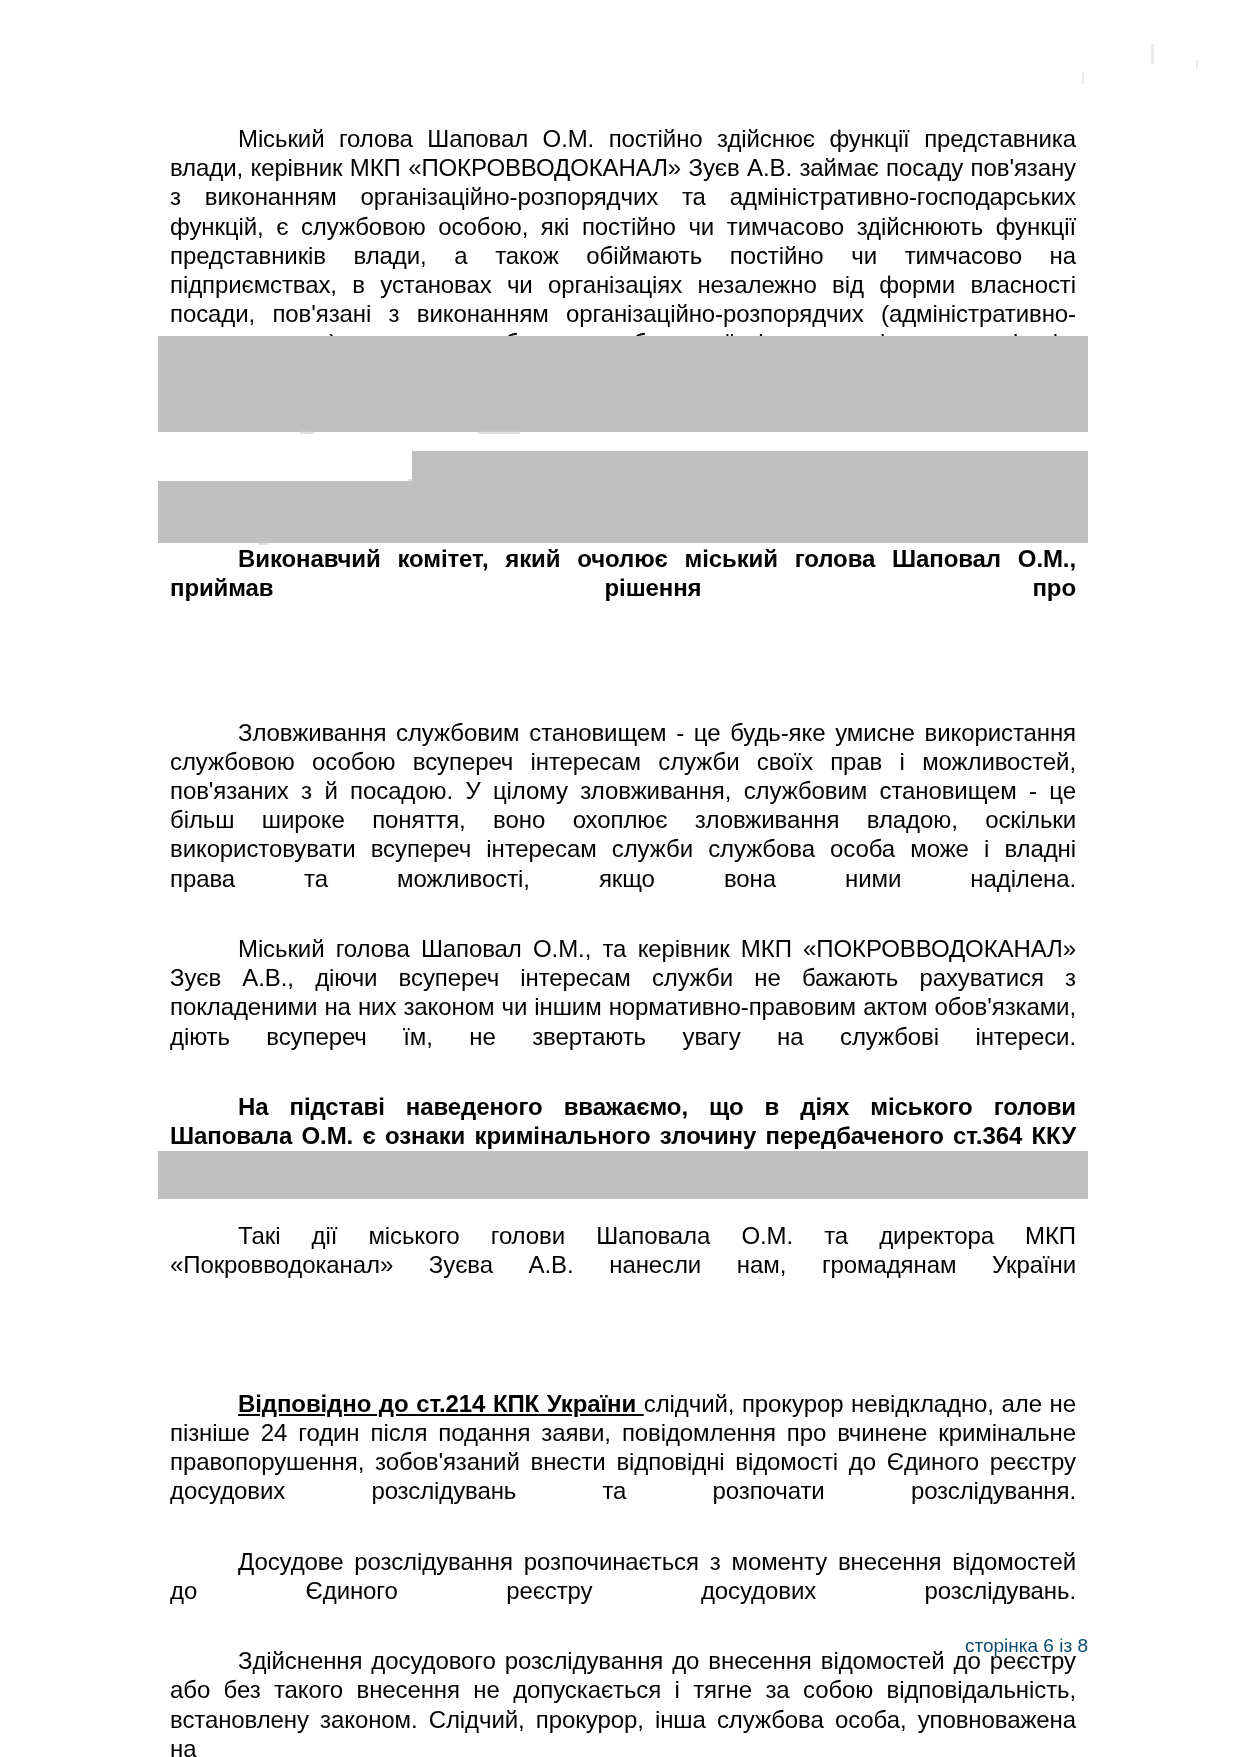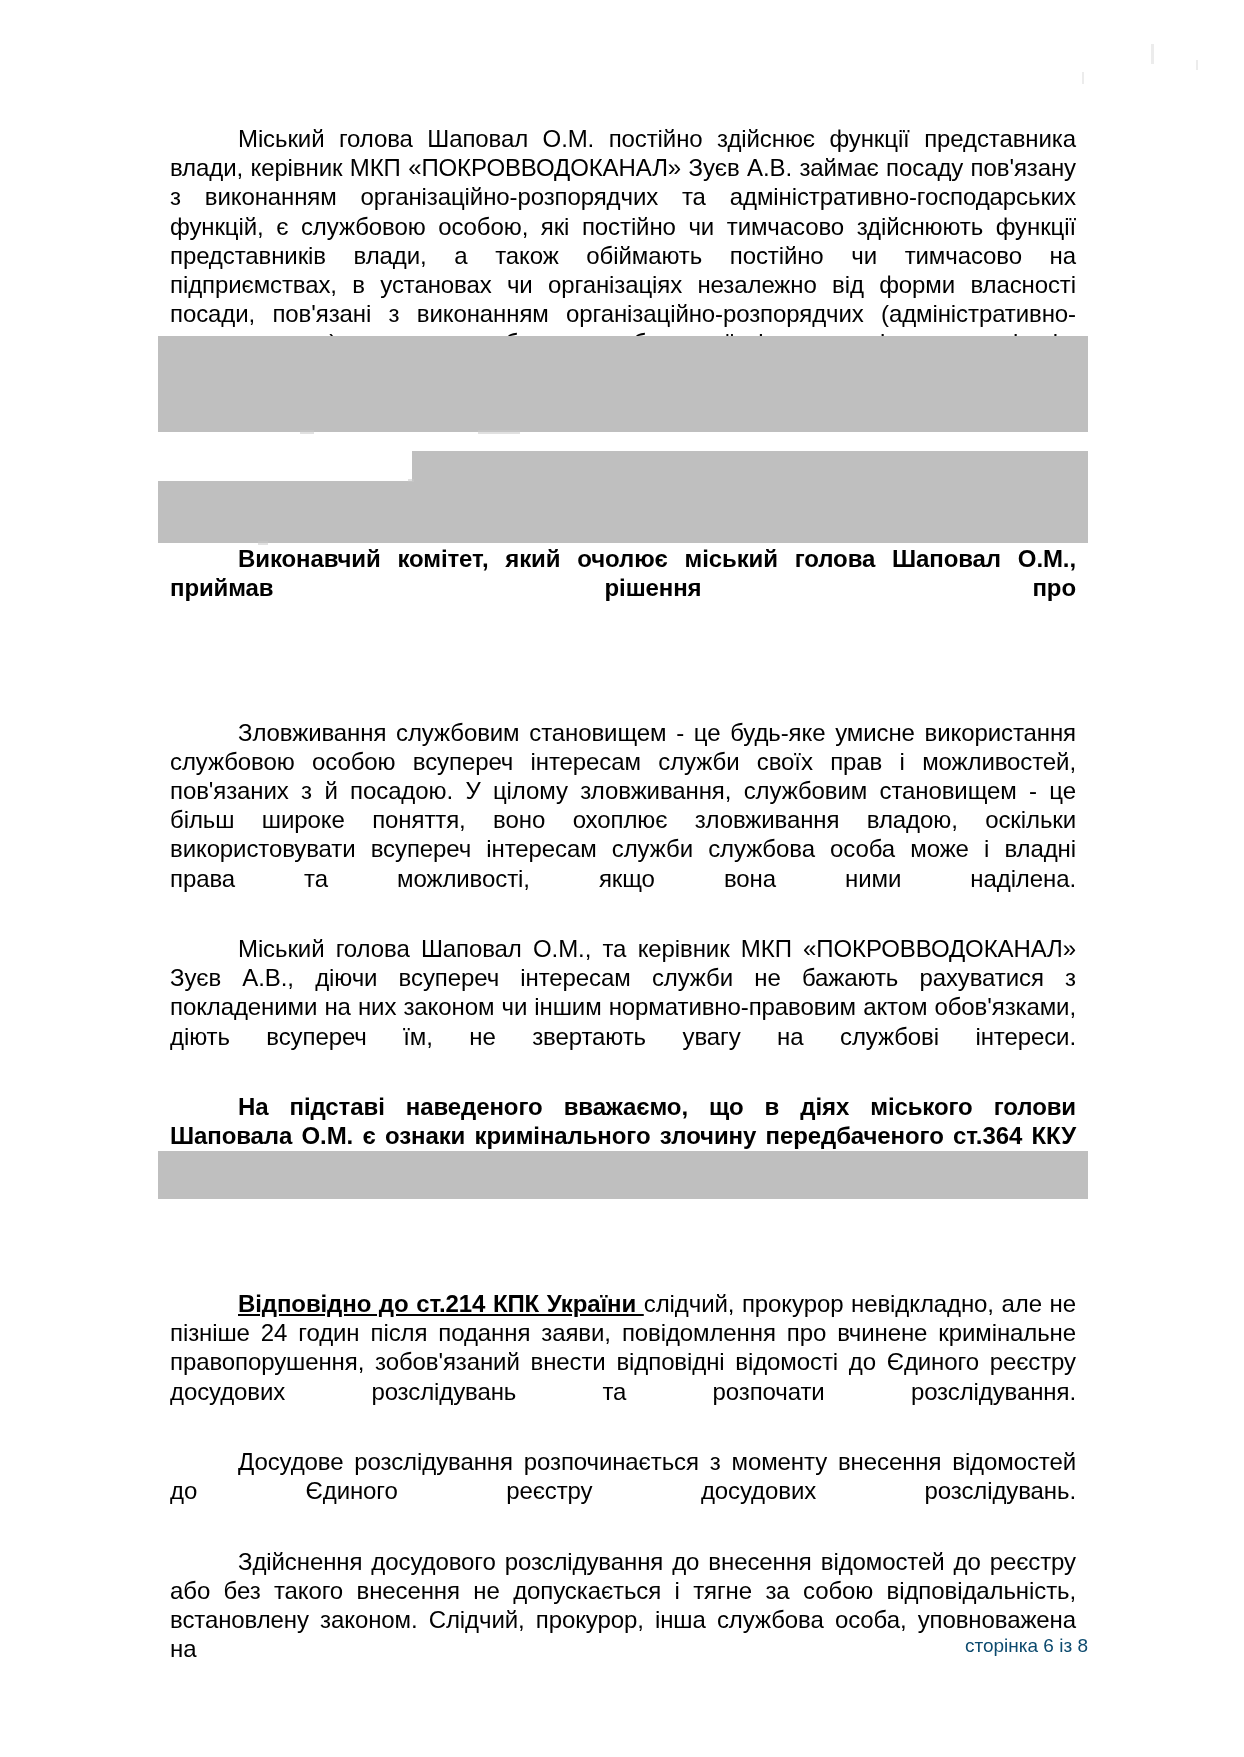--- a/index.html
+++ b/index.html
@@ -113,20 +113,21 @@
 
 
 
 
     <p class="para">Зловживання службовим становищем - це будь-яке умисне використання службовою особою всупереч інтересам служби своїх прав і можливостей, пов'язаних з й посадою. У цілому зловживання, службовим становищем - це більш широке поняття, воно охоплює зловживання владою, оскільки використовувати всупереч інтересам служби службова особа може і владні права та можливості, якщо вона ними наділена.</p>
 
     <p class="para">Міський голова Шаповал О.М., та керівник  МКП «ПОКРОВВОДОКАНАЛ» Зуєв А.В., діючи всупереч інтересам служби не бажають рахуватися з покладеними на них законом чи іншим нормативно-правовим актом обов'язками, діють всупереч їм, не звертають  увагу на службові інтереси.</p>
 
     <p class="para bold">На підставі наведеного вважаємо, що в діях міського голови Шаповала О.М. є ознаки кримінального злочину передбаченого ст.364 ККУ зловживання владою або керівник становищем.</p>
 
+    <p class="para">Такі дії міського голови Шаповала О.М. та директора МКП «Покровводоканал» Зуєва А.В. нанесли нам, громадянам України</p>
 
     <div style="height:56px"></div>
 
     <p class="para"><u class="uline" style="font-weight:bold">Відповідно до ст.214 КПК України </u><span>слідчий, прокурор невідкладно, але не пізніше 24 годин після подання заяви, повідомлення про вчинене кримінальне правопорушення, зобов'язаний внести відповідні відомості до Єдиного реєстру досудових розслідувань та розпочати розслідування.</span></p>
 
     <p class="para">Досудове розслідування розпочинається з моменту внесення відомостей до Єдиного реєстру досудових розслідувань.</p>
 
     <p class="para">Здійснення досудового розслідування до внесення відомостей до реєстру або без такого внесення не допускається і тягне за собою відповідальність, встановлену законом.  Слідчий, прокурор, інша службова особа, уповноважена на</p>
   </div>
 

